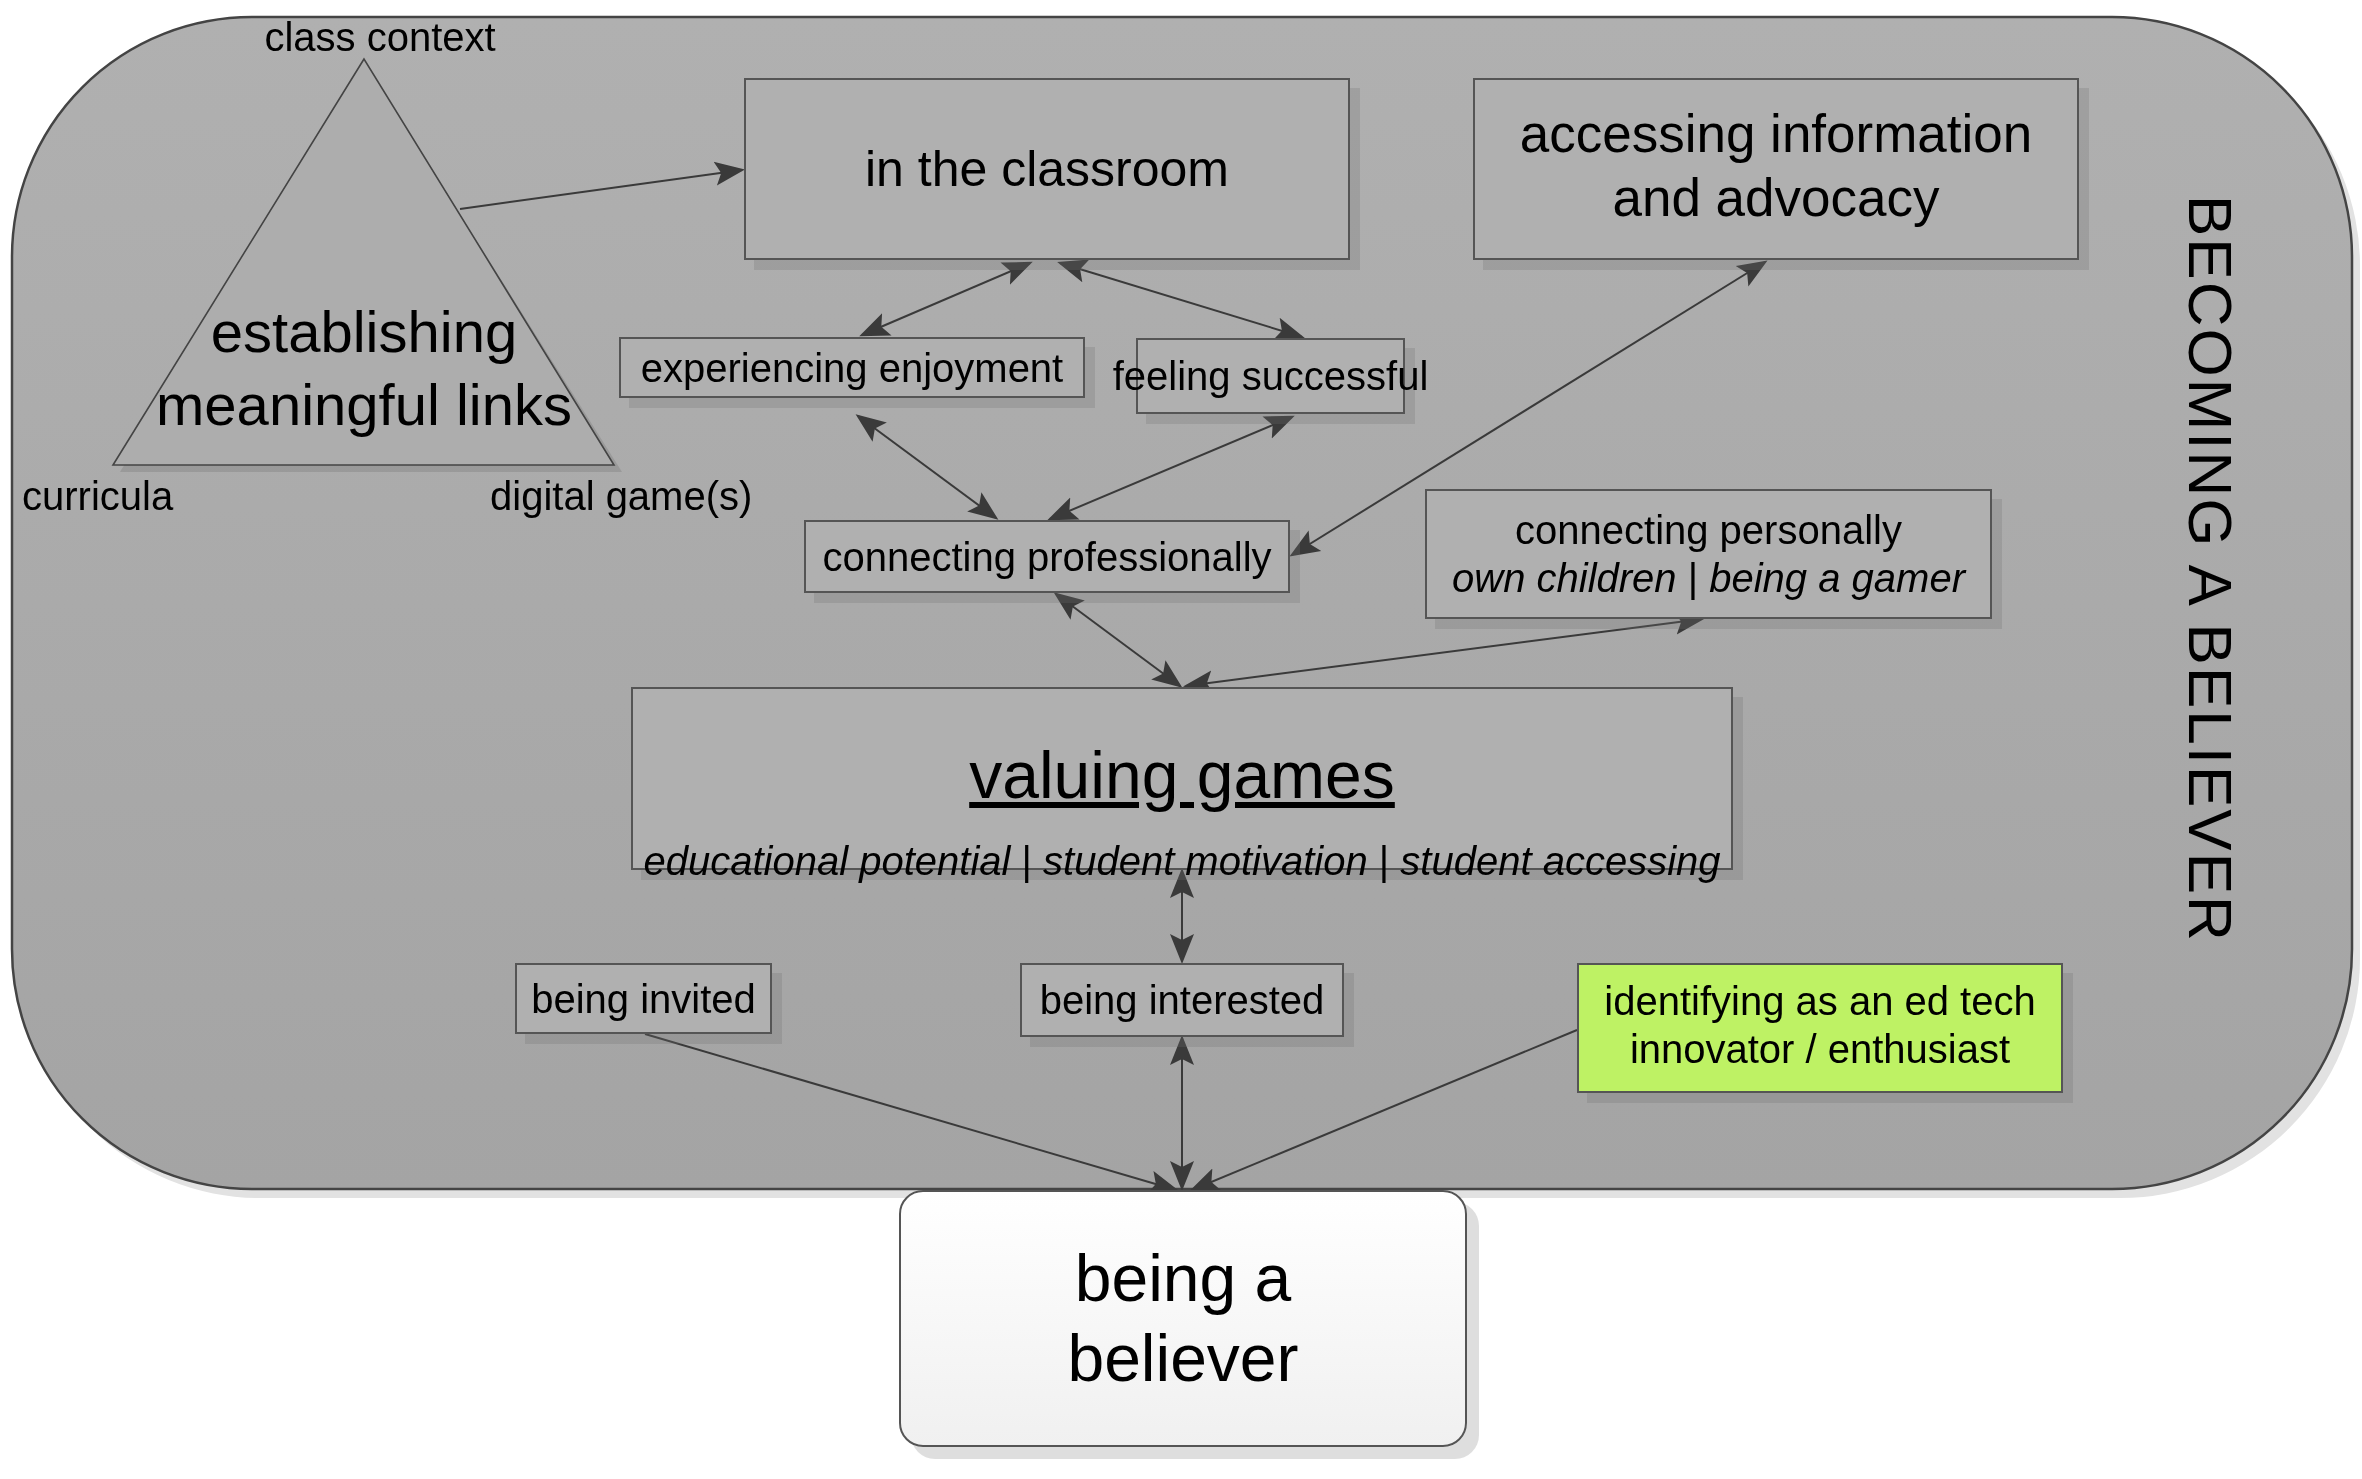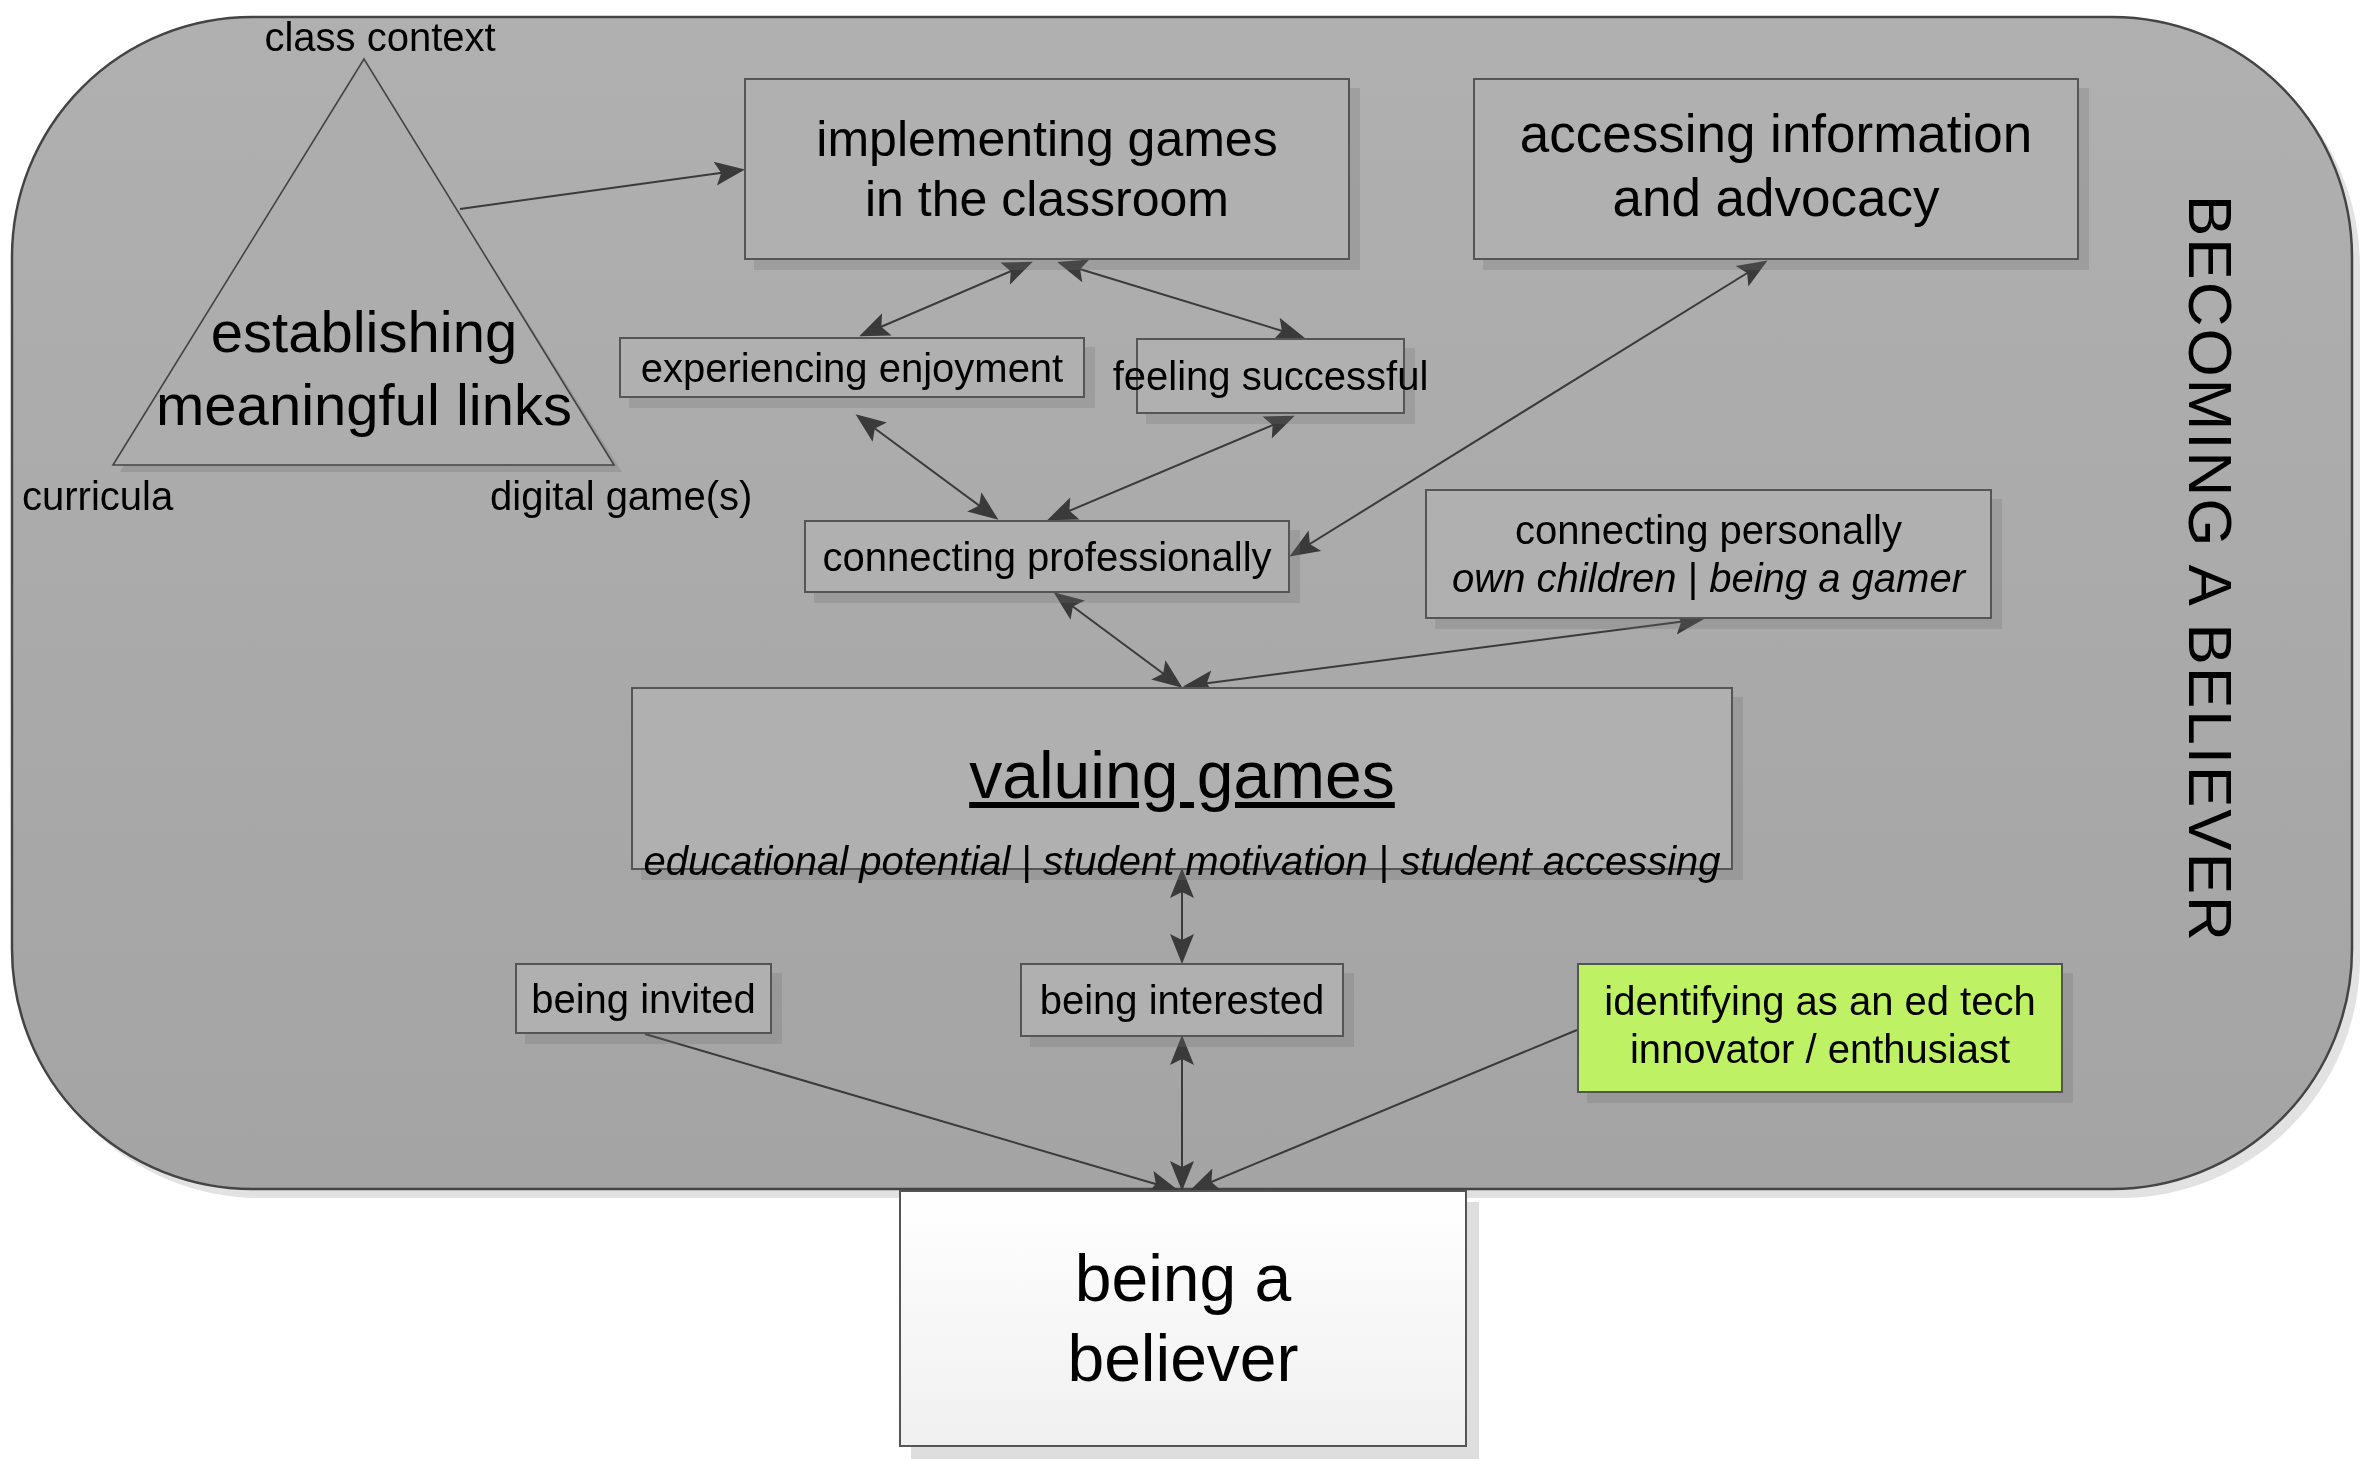--- a/index.html
+++ b/index.html
@@ -59,21 +59,20 @@
       <line x1="1056" y1="594" x2="1180" y2="686" marker-start="url(#ahb)" marker-end="url(#ahb)"></line>
       <line x1="1702" y1="619" x2="1186" y2="686" marker-start="url(#ahb)" marker-end="url(#ahb)"></line>
       <line x1="1182" y1="871" x2="1182" y2="961" marker-start="url(#ahb)" marker-end="url(#ahb)"></line>
       <line x1="645" y1="1034" x2="1176" y2="1190" marker-end="url(#ahb)"></line>
       <line x1="1182" y1="1038" x2="1182" y2="1188" marker-start="url(#ahb)" marker-end="url(#ahb)"></line>
       <line x1="1577" y1="1030" x2="1192" y2="1190" marker-end="url(#ahb)"></line>
     </g>
   </svg>
 
   <div class="node" style="left:744px;top:78px;width:606px;height:182px;font-size:50px;">
-    <span class="lbl">implementing games</span>
     <span class="lbl">in the classroom</span>
   </div>
 
   <div class="node" style="left:1473px;top:78px;width:606px;height:182px;font-size:53px;justify-content:flex-start;padding-top:22px;">
     <span class="lbl">accessing information</span>
     <span class="lbl">and advocacy</span>
   </div>
 
   <div class="node" style="left:619px;top:337px;width:466px;height:61px;font-size:40px;">
     <span class="lbl">experiencing enjoyment</span>
@@ -113,19 +112,19 @@
 
   <div class="node" style="left:1020px;top:963px;width:324px;height:74px;font-size:40px;">
     <span class="lbl">being interested</span>
   </div>
 
   <div class="node white" style="left:1577px;top:963px;width:486px;height:130px;font-size:40px;justify-content:flex-start;padding-top:12px;">
     <span class="lbl">identifying as an ed tech</span>
     <span class="lbl">innovator / enthusiast</span>
   </div>
 
-  <div class="node gradient" style="left:899px;top:1190px;width:568px;height:257px;font-size:66px;line-height:1.2;">
+  <div class="node gradient" style="left:899px;top:1190px;width:568px;height:257px;font-size:66px;line-height:1.2;border-radius:24px;">
     <span class="lbl">being a</span>
     <span class="lbl">believer</span>
   </div>
 
   <div class="vertical-title">BECOMING A BELIEVER</div>
 </div>
 
 </body></html>

